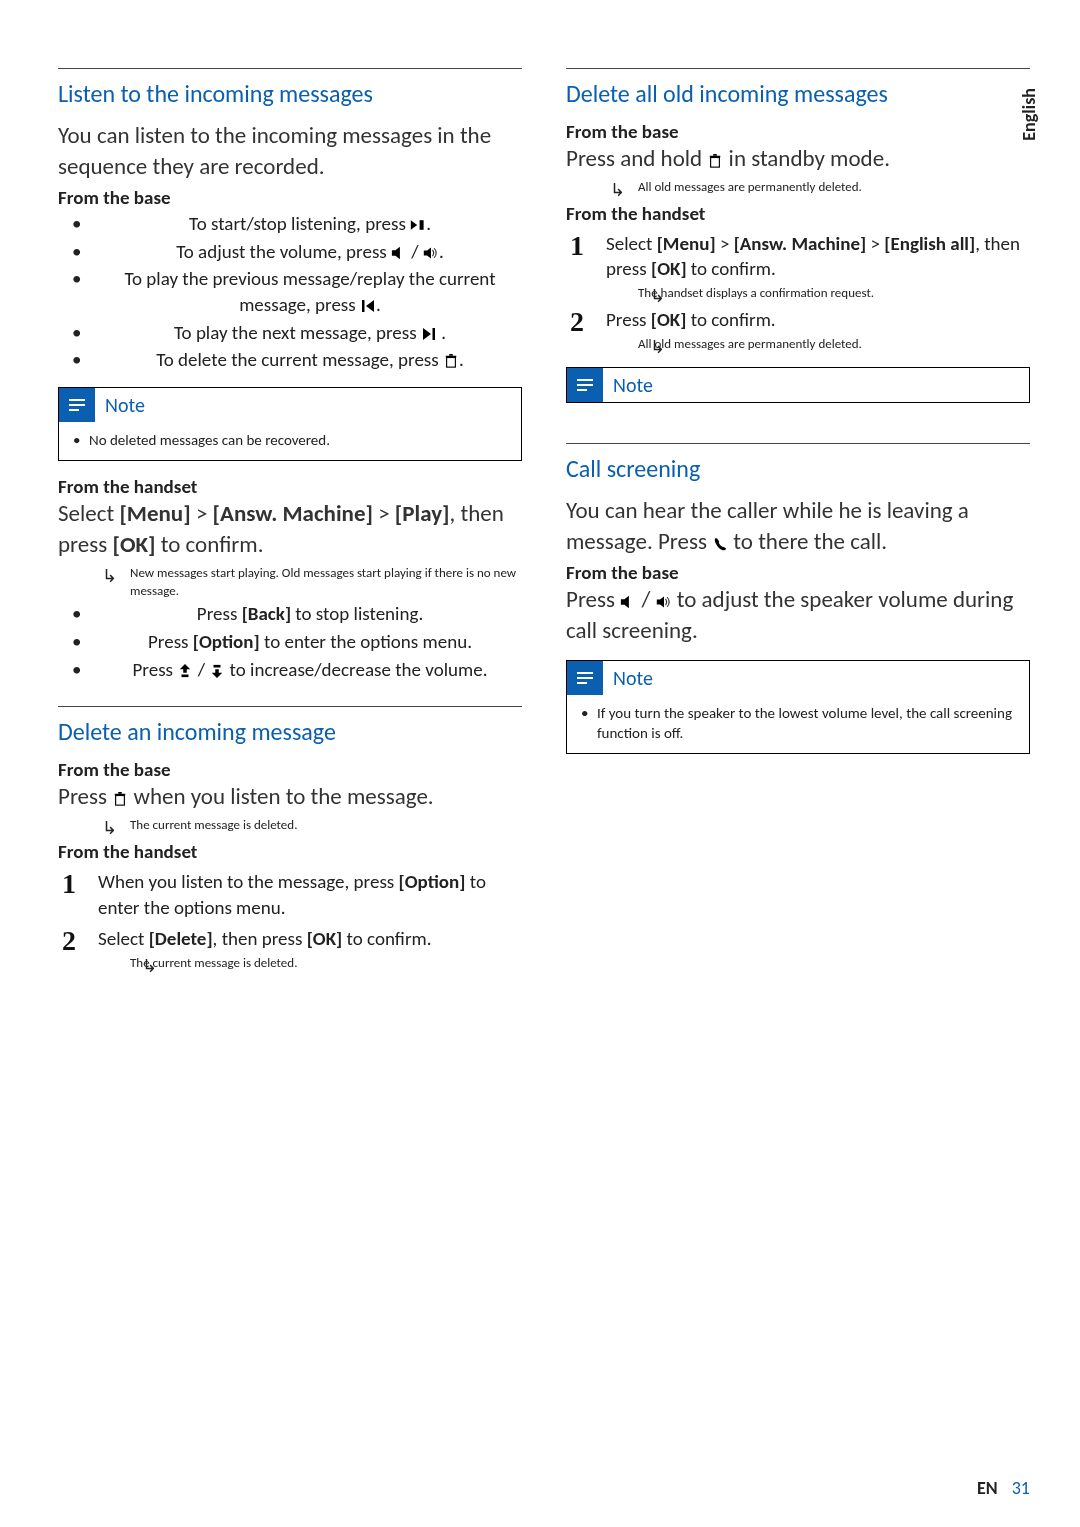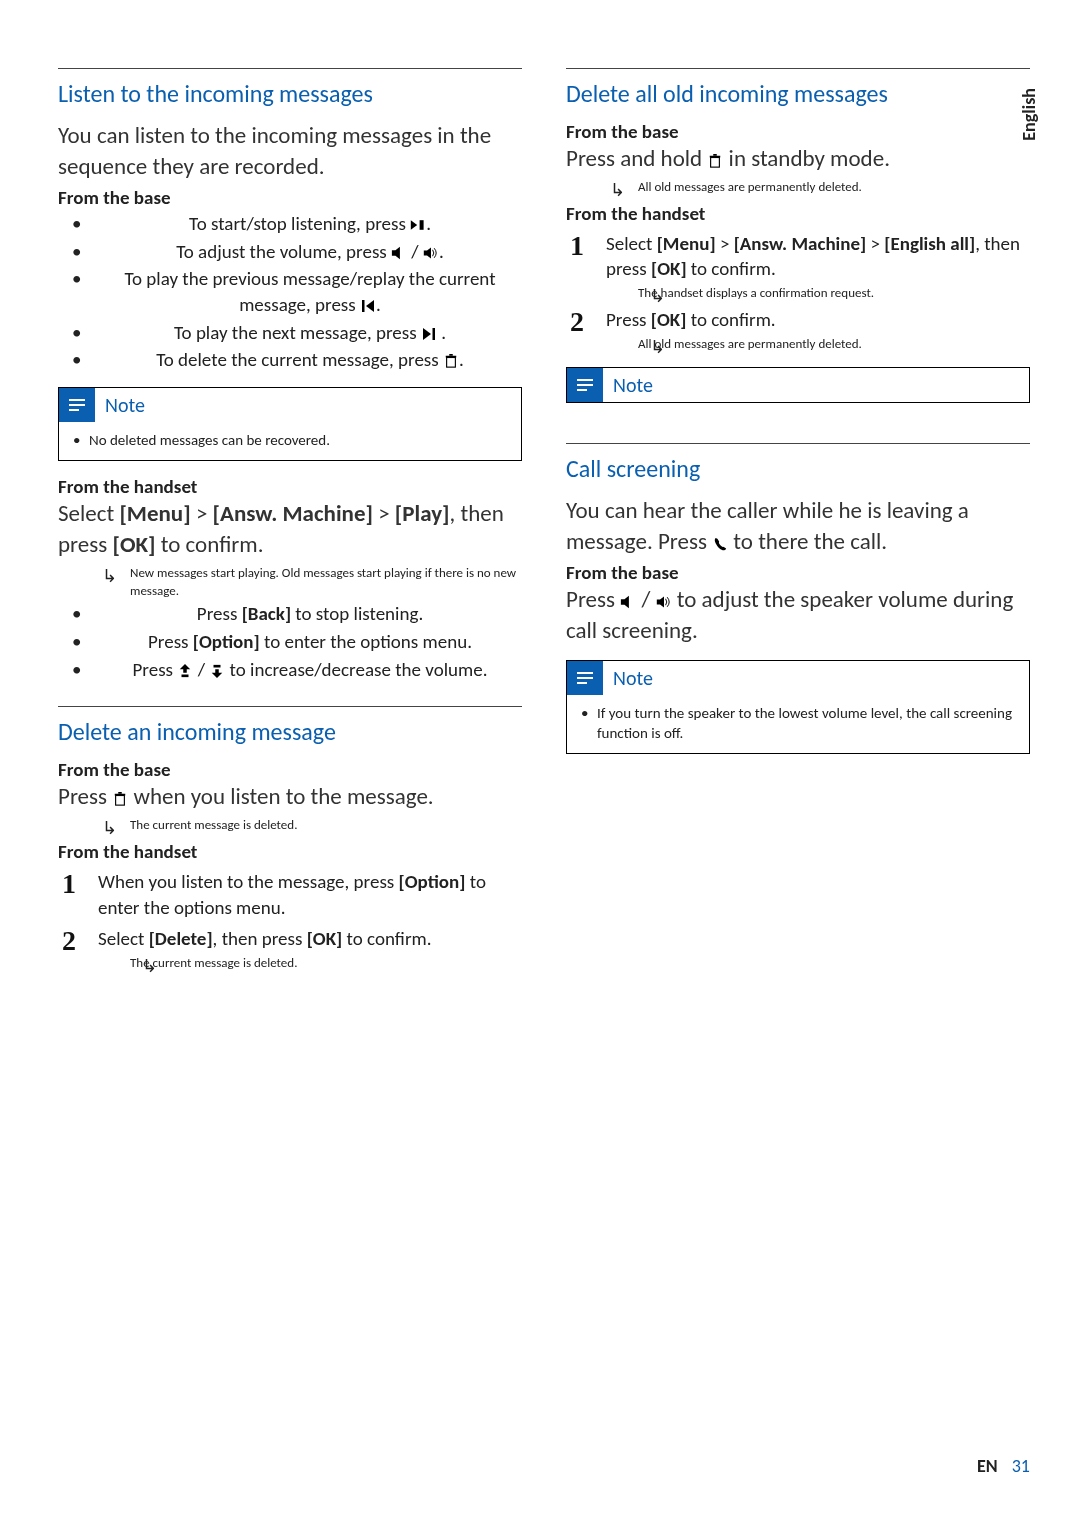--- a/index.html
+++ b/index.html
@@ -151,21 +151,21 @@
     top: 88px;
     right: 40px;
     writing-mode: vertical-rl;
     transform: rotate(180deg);
     font-weight: 600;
     font-size: 18px;
     color: #222;
   }
   .footer {
     position: absolute;
-    bottom: 50px;
+    bottom: 28px;
     right: 50px;
     font-size: 18px;
   }
   .footer .en { font-weight:600; }
   .footer .pg { color: #0a5fb0; margin-left: 10px; }
 </style>
 </head>
 <body>
 
 <div class="side-tab">English</div>

